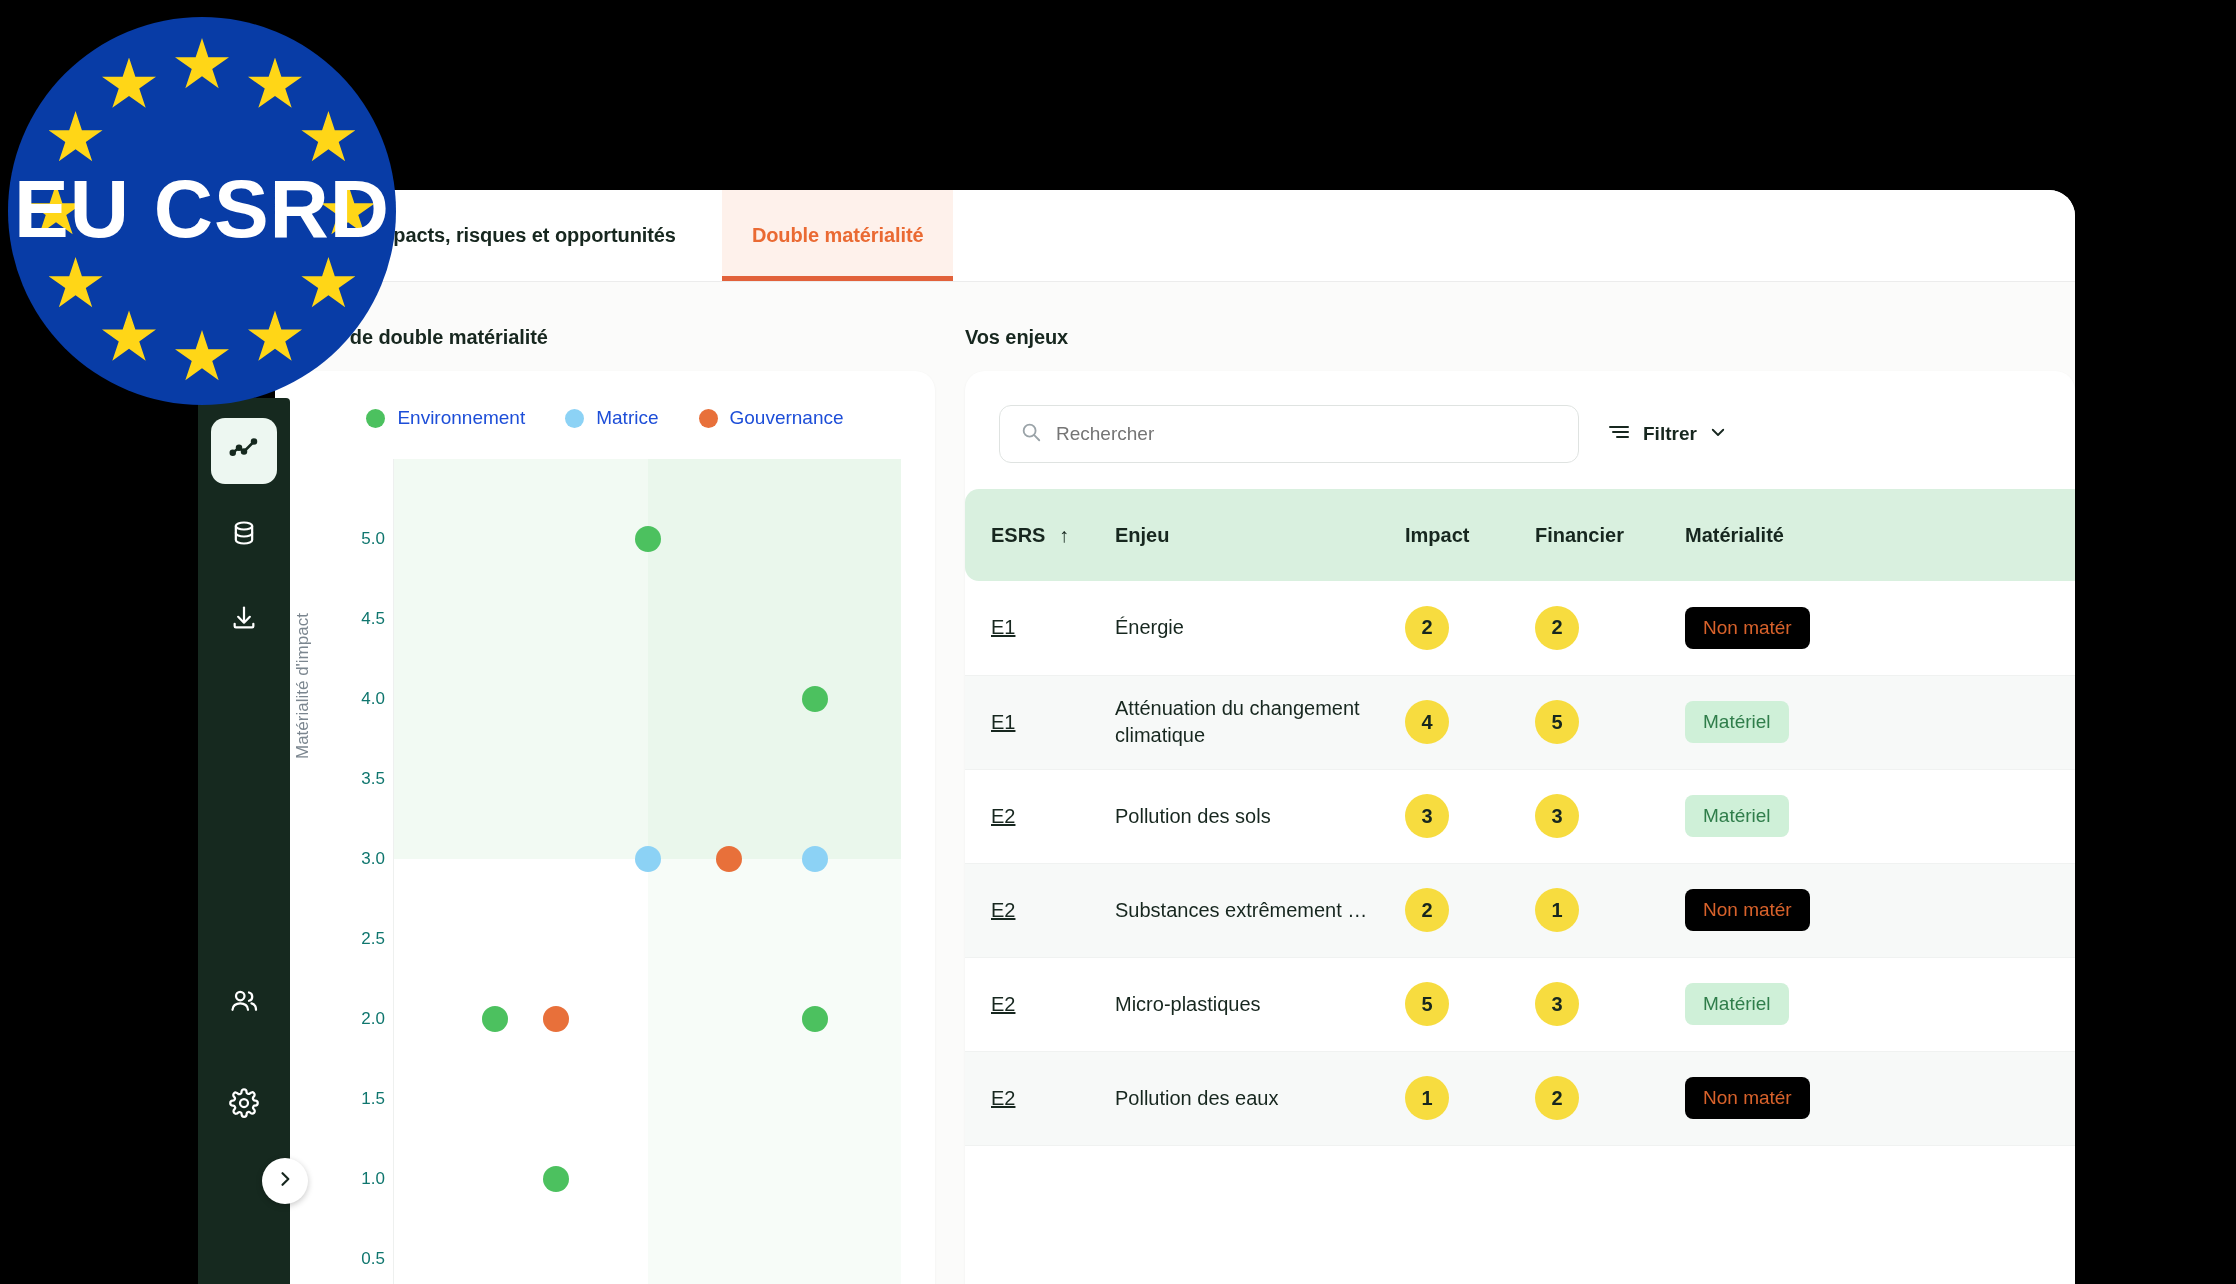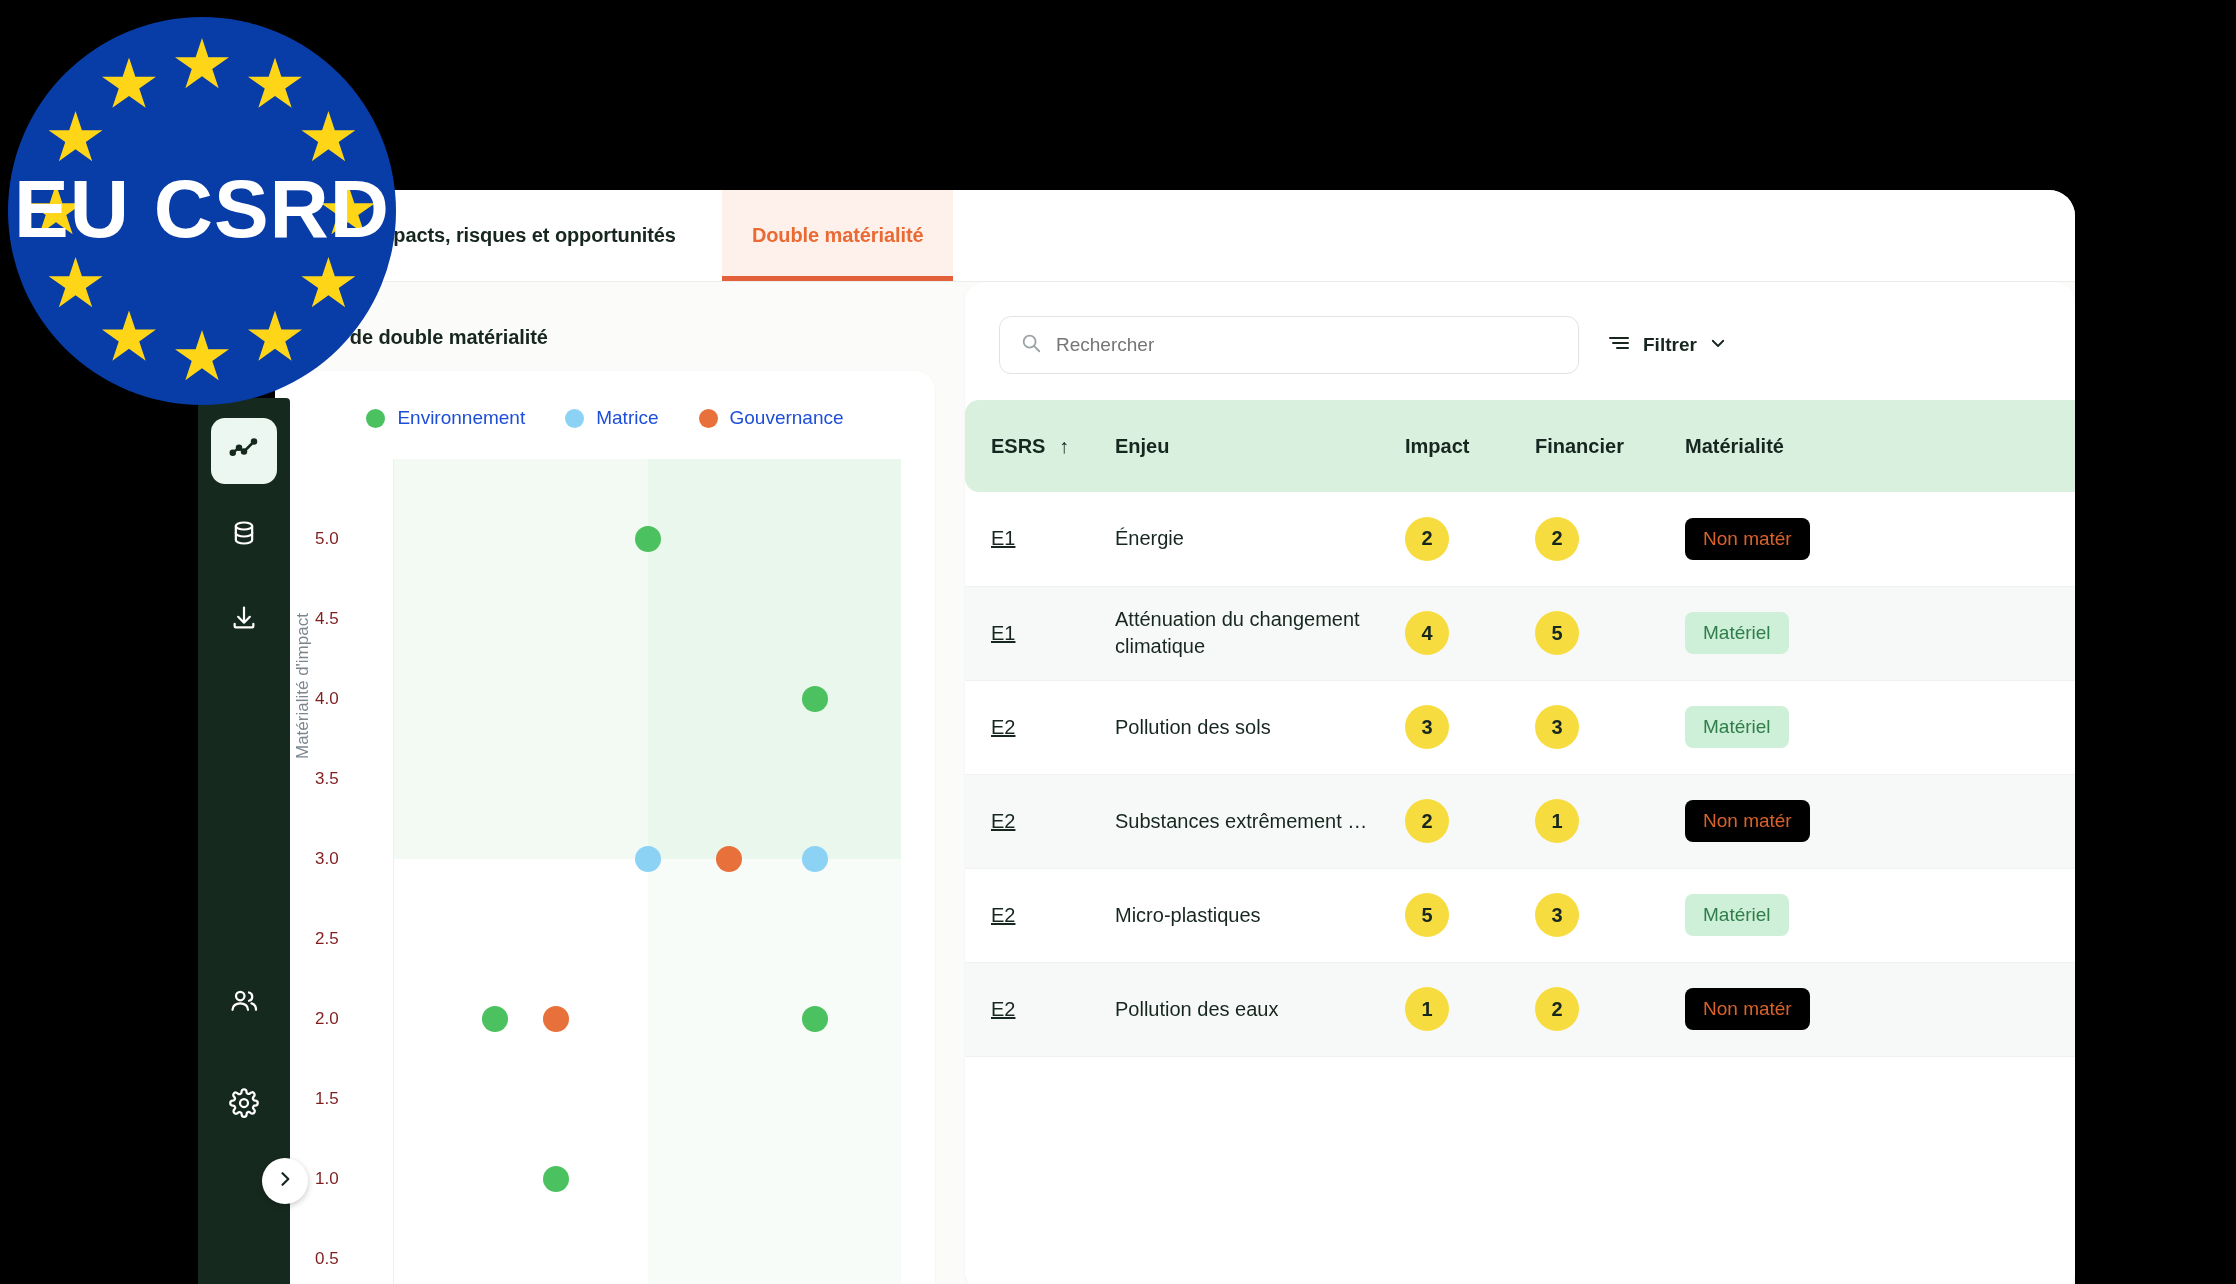--- a/index.html
+++ b/index.html
@@ -64,22 +64,22 @@
   .dot { width: 19px; height: 19px; border-radius: 50%; display: inline-block; }
 
   .plot-wrap { position: relative; margin-top: 30px; height: 880px; }
   .ylabel {
     position: absolute; left: 18px; top: 300px;
     transform: rotate(-90deg); transform-origin: left top;
     font-size: 17px; color: #7b868f; white-space: nowrap;
   }
   .yticks { position: absolute; left: 40px; top: 0; width: 70px; height: 100%; }
   .ytick {
-    position: absolute; right: 0; font-size: 17px; color: #7f1d1d;
-    transform: translateY(-50%); width: 100%;
+    position: absolute; right: 0; font-size: 17px; color: #0f766e;
+    transform: translateY(-50%); text-align: right; width: 100%;
   }
   .plot {
     position: absolute; left: 118px; right: 34px; top: 0; bottom: 0;
     border-left: 1px solid #eef0ef;
   }
   .quad { position: absolute; }
   .quad.tl { left: 0; top: 0; width: 50%; height: 45.45%; background: #F2FAF3; }
   .quad.tr { left: 50%; top: 0; width: 50%; height: 45.45%; background: #EAF7EC; }
   .quad.br { left: 50%; top: 45.45%; width: 50%; bottom: 0; background: #F7FCF8; }
   .pt {
@@ -235,20 +235,21 @@
                 <div class="pt" style="background: rgb(140, 210, 245); left: 50%; top: 45.4545%;"></div>
                 <div class="pt" style="background: rgb(140, 210, 245); left: 83%; top: 45.4545%;"></div>
                 <div class="pt" style="background: rgb(232, 112, 58); left: 66%; top: 45.4545%;"></div>
                 <div class="pt" style="background: rgb(232, 112, 58); left: 32%; top: 63.6364%;"></div>
               </div>
           </div>
         </div>
       </div>
 
       <div class="col-right">
+        <div class="section-title">Vos enjeux</div>
 
         <div class="card table-card">
           <div class="table-toolbar">
             <div class="search-box">
               <span>
                 <svg width="22" height="22" viewBox="0 0 24 24" fill="none" stroke="#9aa3a8" stroke-width="2" stroke-linecap="round">
                   <circle cx="10.5" cy="10.5" r="6.5"></circle>
                     <line x1="15.5" y1="15.5" x2="21" y2="21"></line>
                 </svg>
               </span>

